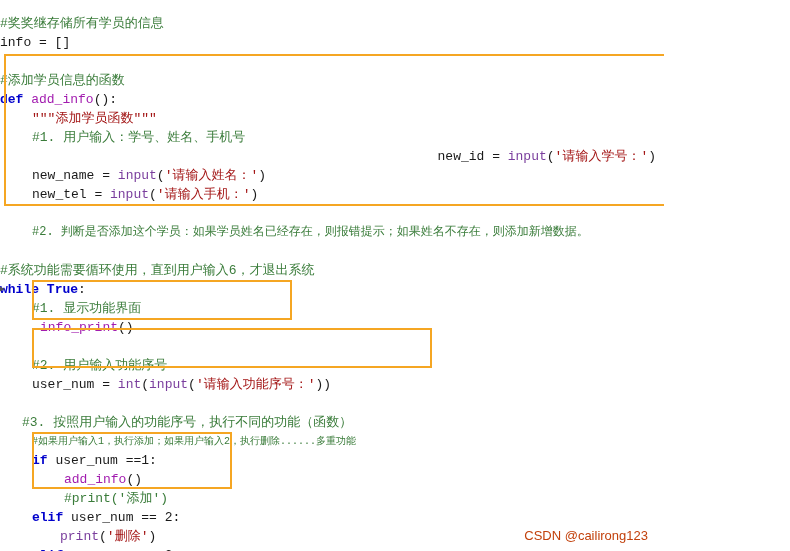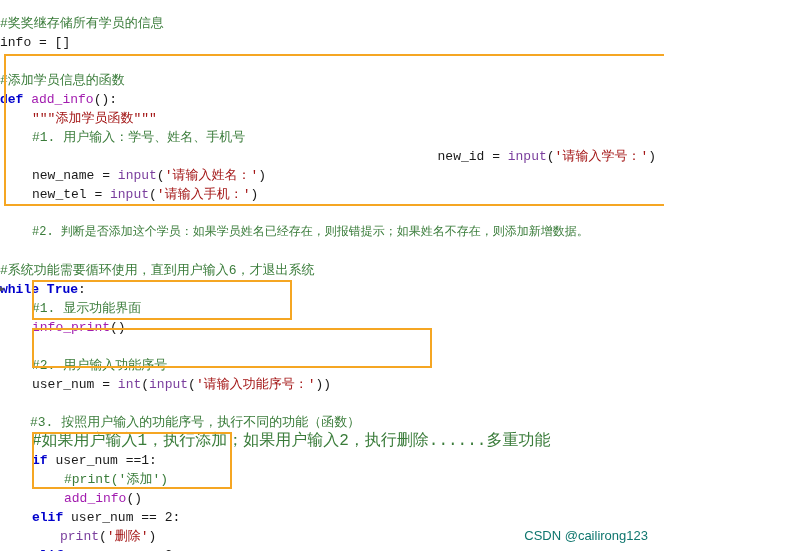--- a/index.html
+++ b/index.html
@@ -45,21 +45,21 @@
       border: 2px solid #f5a623;
       background: transparent;
       pointer-events: none;
       z-index: 10;
     }
 
     .watermark {
       position: absolute;
       bottom: 8px;
       right: 16px;
-      color: #0f766e;
+      color: #c2410c;
       font-size: 13px;
       font-family: Arial, sans-serif;
     }
   </style>
 </head>
 <body>
 
 <div class="code-area">
 
   <div style="padding: 6px 0; position: relative;">
@@ -117,53 +117,53 @@
     <div class="line" style="position:relative;">
       <span style="position:absolute; left:-2px; color:#555; font-size:11px; line-height:19px;">▶</span>
       <span class="line-content" style="padding-left:0;"><span class="c-keyword">while</span> <span class="c-keyword">True</span><span class="c-normal">:</span></span>
     </div>
 
     <div class="line">
       <span class="line-content c-comment" style="padding-left:32px;">#1. 显示功能界面</span>
     </div>
 
     <div class="line">
-      <span class="line-content" style="padding-left:32px;"><span class="c-func">info_print</span><span class="c-normal">()</span></span>
+      <span class="line-content" style="padding-left:32px;margin-left:8px;"><span class="c-func">info_print</span><span class="c-normal">()</span></span>
     </div>
 
     <div class="line" style="height:8px;"></div>
 
     <div class="line">
       <span class="line-content c-comment" style="padding-left:32px;">#2. 用户输入功能序号</span>
     </div>
 
     <div class="line">
       <span class="line-content" style="padding-left:32px;"><span class="c-normal">user_num = </span><span class="c-builtin">int</span><span class="c-normal">(</span><span class="c-builtin">input</span><span class="c-normal">(</span><span class="c-string">'请输入功能序号：'</span><span class="c-normal">))</span></span>
     </div>
 
     <div class="line" style="height:8px;"></div>
 
     <div class="line">
-      <span class="line-content c-comment" style="padding-left:22px;margin-left:8px;">#3. 按照用户输入的功能序号，执行不同的功能（函数）</span>
+      <span class="line-content c-comment" style="padding-left:22px;">#3. 按照用户输入的功能序号，执行不同的功能（函数）</span>
     </div>
 
     <div class="line">
-      <span class="line-content c-comment" style="padding-left:32px; font-size:16px;">#如果用户输入1，执行添加；如果用户输入2，执行删除......多重功能</span>
+      <span class="line-content c-comment" style="padding-left:32px; font-size:10px;">#如果用户输入1，执行添加；如果用户输入2，执行删除......多重功能</span>
     </div>
 
     <div class="line">
       <span class="line-content" style="padding-left:32px;"><span class="c-keyword">if</span> <span class="c-normal">user_num ==1:</span></span>
     </div>
 
     <div class="line">
-      <span class="line-content c-comment" style="padding-left:64px;">#print('添加')</span>
+      <span class="line-content" style="padding-left:64px;"><span class="c-func">add_info</span><span class="c-normal">()</span></span>
     </div>
 
     <div class="line">
-      <span class="line-content" style="padding-left:64px;"><span class="c-func">add_info</span><span class="c-normal">()</span></span>
+      <span class="line-content c-comment" style="padding-left:64px;">#print('添加')</span>
     </div>
 
     <div class="line">
       <span class="line-content" style="padding-left:32px;"><span class="c-keyword">elif</span> <span class="c-normal">user_num == 2:</span></span>
     </div>
 
     <div class="line">
       <span class="line-content" style="padding-left:60px;"><span class="c-builtin">print</span><span class="c-normal">(</span><span class="c-string">'删除'</span><span class="c-normal">)</span></span>
     </div>
 

